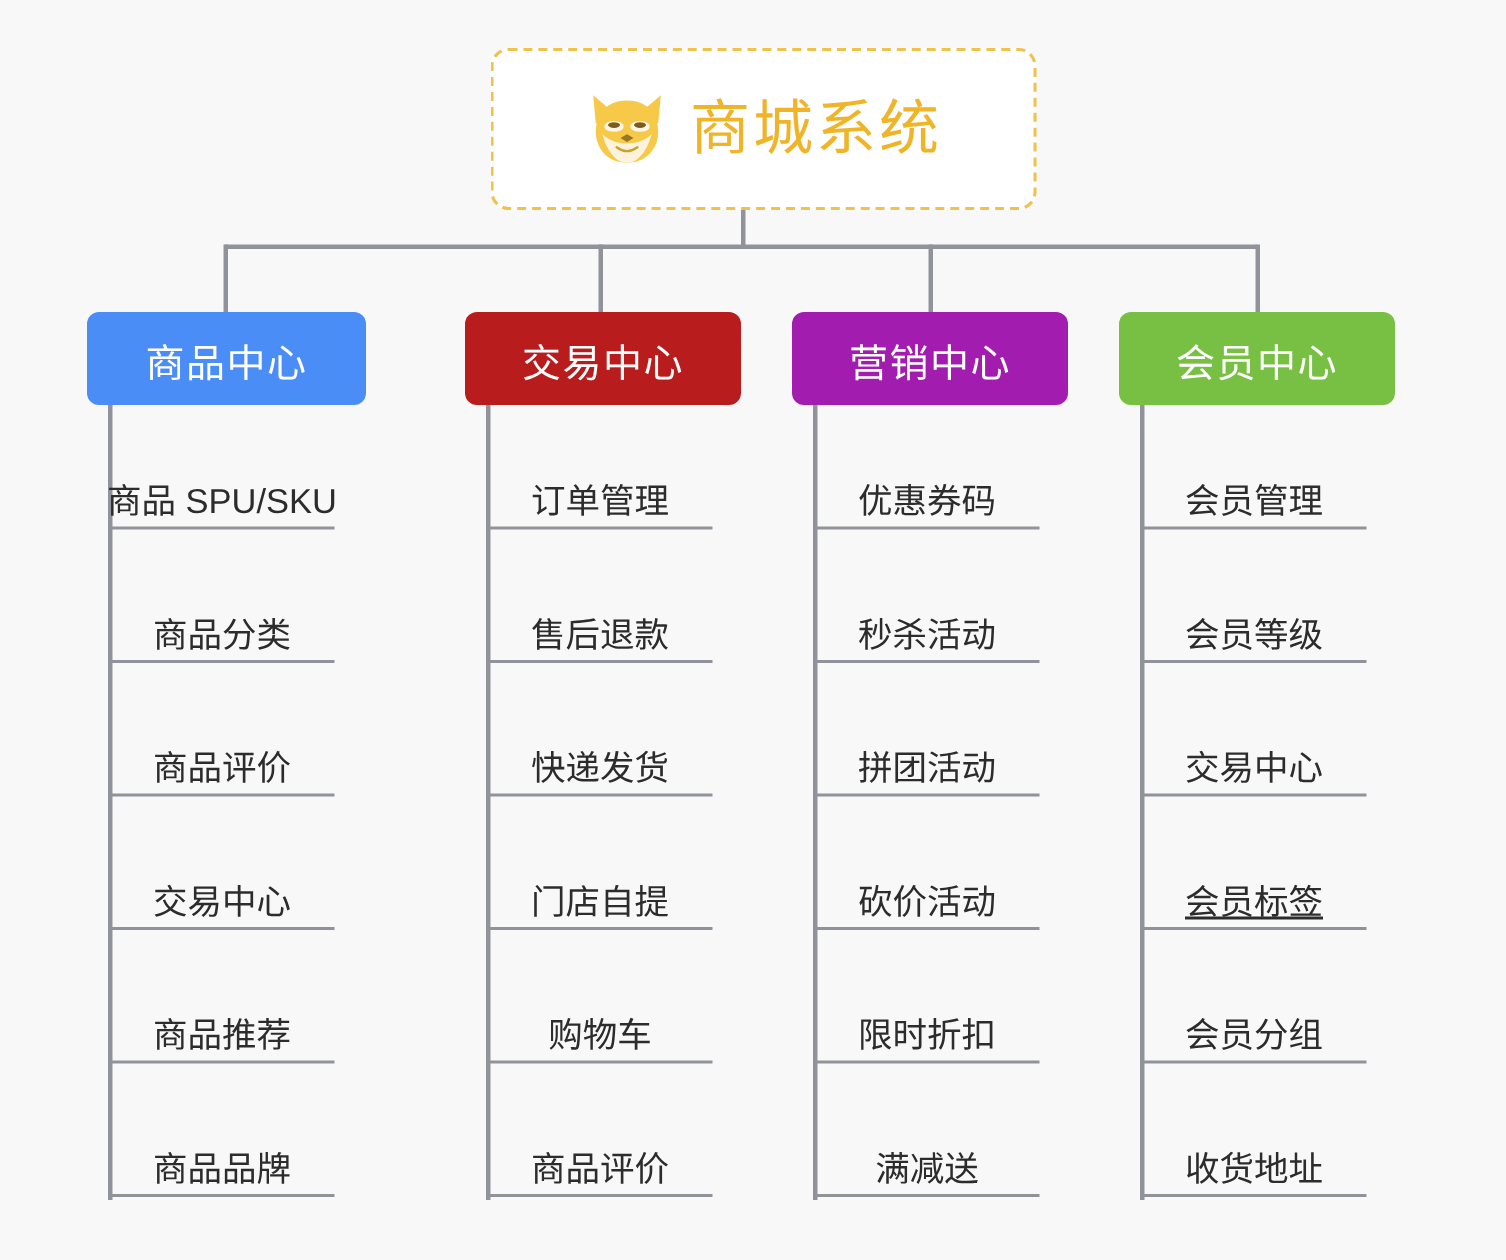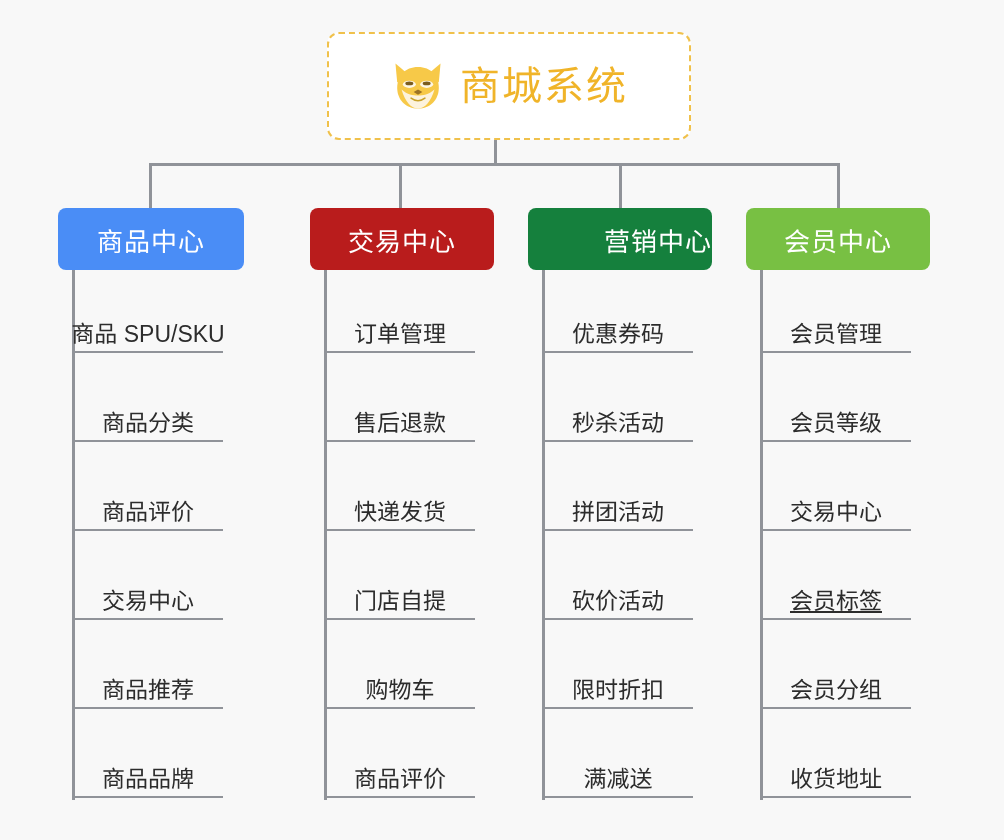--- a/index.html
+++ b/index.html
@@ -129,21 +129,21 @@
     <span class="root-title">商城系统</span>
   </div>
 
   <div id="header-layer">
       <div class="cat-head" style="left: 58px; width: 186px; background: rgb(74, 141, 246);">
         <span>商品中心</span>
       </div>
       <div class="cat-head" style="left: 310px; width: 184px; background: #b91c1c;">
         <span>交易中心</span>
       </div>
-      <div class="cat-head" style="left: 528px; width: 184px; background: #15803d; justify-content: flex-end;">
+      <div class="cat-head" style="left: 528px; width: 184px; background: #a21caf;">
         <span>营销中心</span>
       </div>
       <div class="cat-head" style="left: 746px; width: 184px; background: rgb(120, 192, 67);">
         <span>会员中心</span>
       </div>
     </div>
 
   <div id="leaf-layer">
       <div class="leaf" style="left: 73px; width: 150px; top: 309px;">
         <span class="leaf-label">商品 SPU/SKU</span>

